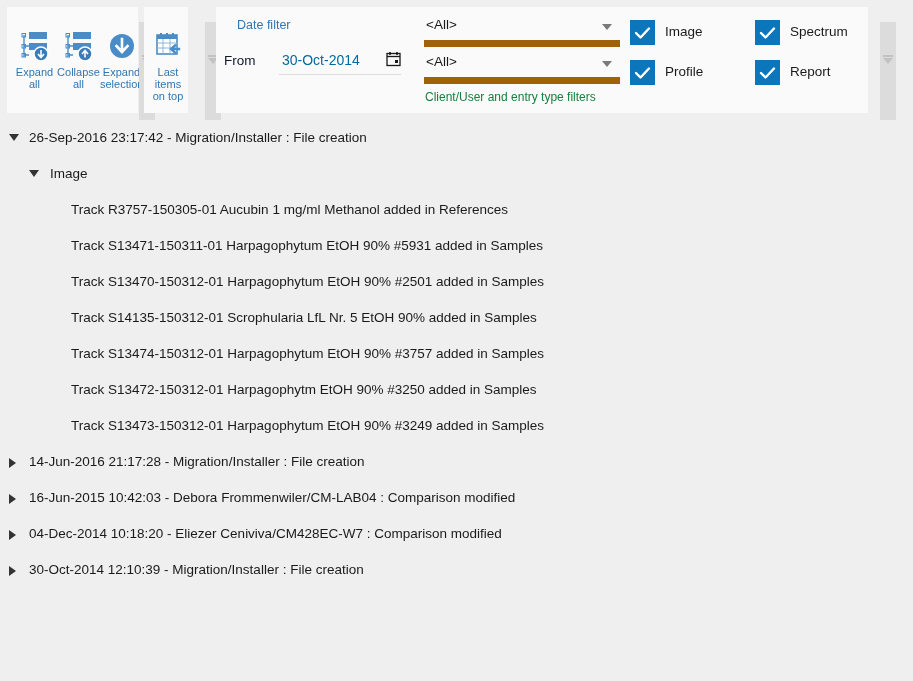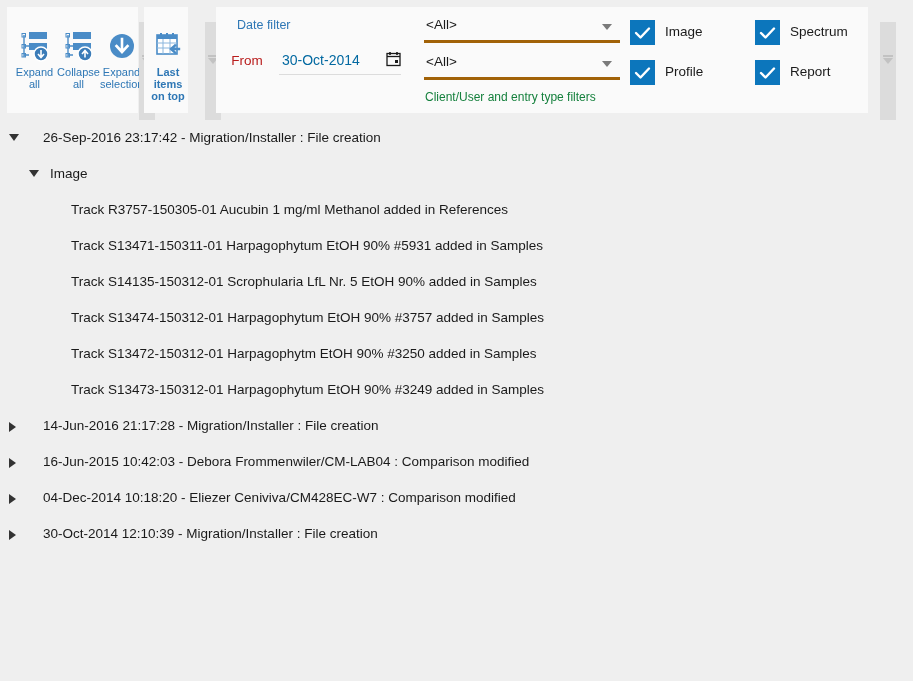--- a/index.html
+++ b/index.html
@@ -23,21 +23,21 @@
   }
   .tb-panel {
     position: absolute;
     top: 7px;
     height: 106px;
     background: #fafafa;
     box-sizing: border-box;
   }
   
   #tb-group-commands { left: 7px; width: 131px; }
-  #tb-group-sort     { left: 144px; width: 44px; font-weight: bold; }
+  #tb-group-sort     { left: 144px; width: 44px; }
   #tb-group-filters  { left: 216px; width: 652px; }
 
   .splitter {
     position: absolute;
     top: 22px;
     width: 16px;
     height: 98px;
     background: #dcdcdc;
   }
   #splitter-1 { left: 139px; }
@@ -92,23 +92,23 @@
     font-size: 12.5px;
     color: #2e77b5;
   }
   .date-row { position: absolute; height: 26px; }
   #date-row-from { left: 224px; top: 50px; width: 180px; }
   #date-row-to   { left: 224px; top: 88px; width: 180px; }
   .date-label {
     position: absolute;
     left: 0; top: 3px;
     width: 46px;
-    text-align: center;
+    text-align: left;
     font-size: 13.5px;
-    color: #b91c1c;
+    color: #0f172a;
   }
   .date-value-wrap {
     position: absolute;
     left: 55px; top: 0;
     width: 122px;
     height: 24px;
     border-bottom: 1px solid #dcdcdc;
   }
   #date-row-to .date-value-wrap { border-bottom: none; }
   .date-value {
@@ -121,21 +121,21 @@
     position: absolute;
     right: 0; top: 1px;
   }
 
   
   .dd {
     position: absolute;
     left: 424px;
     width: 196px;
     height: 26px;
-    border-bottom: 3px solid #a16207;
+    border-bottom: 7px solid #a16207;
   }
   #dd-client { top: 14px; }
   #dd-user   { top: 51px; }
   .dd-value {
     position: absolute;
     left: 2px; top: 3px;
     font-size: 13.5px;
     color: #1a1a1a;
   }
   .dd-arrow {
@@ -202,21 +202,21 @@
     border-right: 5px solid transparent;
     border-top: 7px solid #333;
   }
   .tw-closed {
     border-top: 5px solid transparent;
     border-bottom: 5px solid transparent;
     border-left: 7px solid #333;
   }
   .lvl0 .tw { left: 9px; }
   .lvl1 .tw { left: 29px; }
-  .lvl0 .tree-label { padding-left: 43px; }
+  .lvl0 .tree-label { padding-left: 29px; }
   .lvl1 .tree-label { padding-left: 50px; }
   .lvl2 .tree-label { padding-left: 71px; }
   .tree-label { display: block; }
 </style>
 </head>
 <body>
 
 <div id="toolbar">
 
   <div class="tb-panel" id="tb-group-commands">
@@ -370,20 +370,23 @@
       <span class="tw tw-open"></span>
       <span class="tree-label">Image</span>
     </div>
     <div class="tree-node lvl2">
       <span class="tree-label">Track R3757-150305-01 Aucubin 1 mg/ml Methanol added in References</span>
     </div>
     <div class="tree-node lvl2">
       <span class="tree-label">Track S13471-150311-01 Harpagophytum EtOH 90% #5931 added in Samples</span>
     </div>
     <div class="tree-node lvl2">
+      <span class="tree-label">Track S13470-150312-01 Harpagophytum EtOH 90% #2501 added in Samples</span>
+    </div>
+    <div class="tree-node lvl2">
       <span class="tree-label">Track S14135-150312-01 Scrophularia LfL Nr. 5 EtOH 90%  added in Samples</span>
     </div>
     <div class="tree-node lvl2">
       <span class="tree-label">Track S13474-150312-01 Harpagophytum EtOH 90% #3757 added in Samples</span>
     </div>
     <div class="tree-node lvl2">
       <span class="tree-label">Track S13472-150312-01 Harpagophytm EtOH 90% #3250 added in Samples</span>
     </div>
     <div class="tree-node lvl2">
       <span class="tree-label">Track S13473-150312-01 Harpagophytum EtOH 90% #3249 added in Samples</span>

